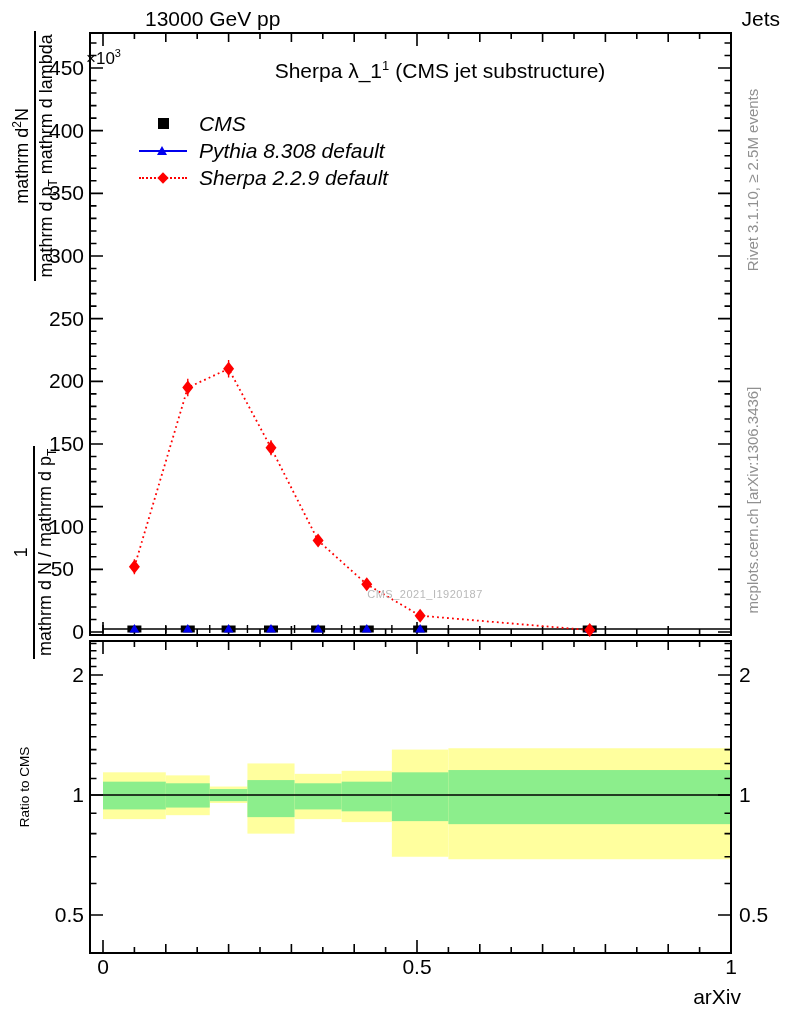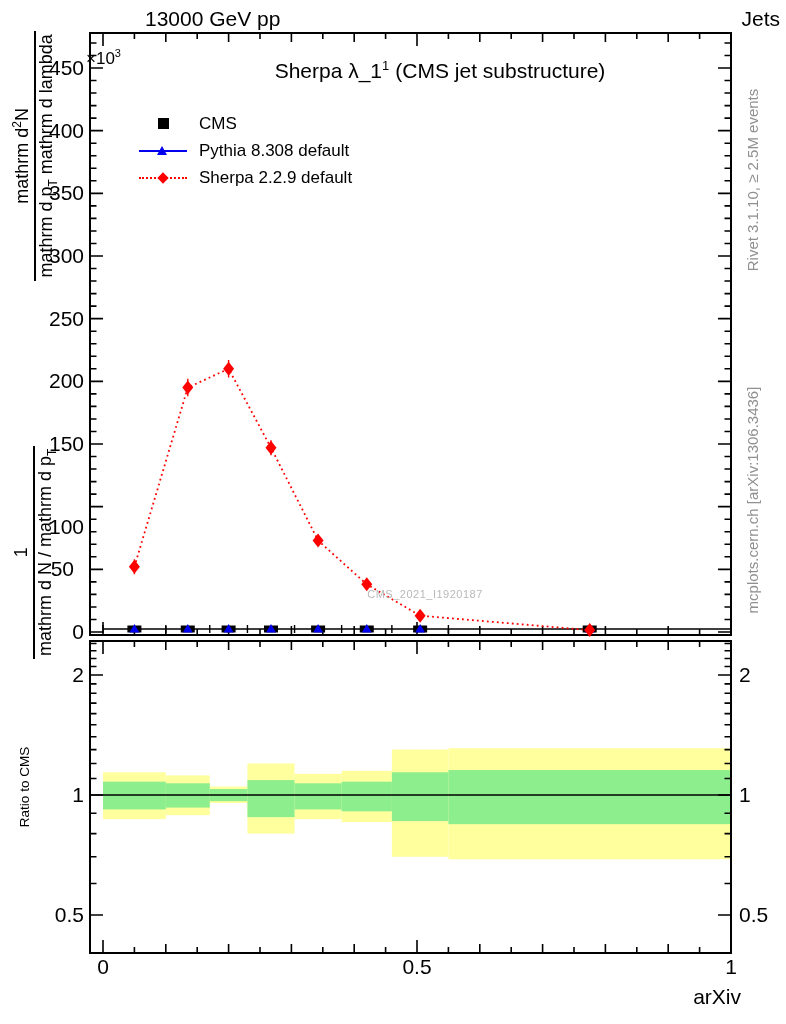--- a/index.html
+++ b/index.html
@@ -10,21 +10,21 @@
   #scale-note{left:86px;top:9px;font-size:17px;margin-top:38px;}
   #scale-note sup{font-size:11px;}
   #header-left{left:107px;top:7px;}
   #header-right{left:660px;top:7px;width:82px;text-align:right;}
   #plot-title{left:140px;top:58px;width:600px;text-align:center;font-size:21px;}
   #plot-title .paren{font-size:21px;margin-left:6px;}
   #plot-title sup{font-size:13px;}
   #legend{left:138px;top:110px;}
   .lg-row{display:flex;align-items:center;height:27px;}
   .lg-marker{width:50px;display:flex;align-items:center;justify-content:center;position:relative;}
-  .lg-label{padding-left:11px;font-size:17px;white-space:nowrap;}
+  .lg-label{padding-left:11px;font-size:21px;white-space:nowrap;font-style:italic;}
   .lg-square{width:11px;height:11px;background:#000;display:block;}
   .lg-line{width:48px;height:0;position:relative;display:block;}
   .lg-line.solid{border-top:2px solid #0000ee;}
   .lg-line.dotted{border-top:2px dotted #ff0000;}
   .lg-tri{position:absolute;left:18px;top:-6px;width:0;height:0;border-left:5.5px solid transparent;border-right:5.5px solid transparent;border-bottom:9px solid #0000ee;}
   .lg-diam{position:absolute;left:20px;top:-5px;width:8px;height:8px;background:#ff0000;transform:rotate(45deg);}
   #watermark{left:260px;top:588px;width:330px;text-align:center;font-size:11px;color:#b9b9b9;letter-spacing:0.5px;}
   .side-note{width:320px;height:18px;text-align:center;font-size:15px;color:#909090;transform:rotate(-90deg);white-space:nowrap;}
   #rivet-note{left:593px;top:171px;}
   #mcplots-note{left:593px;top:491px;}

